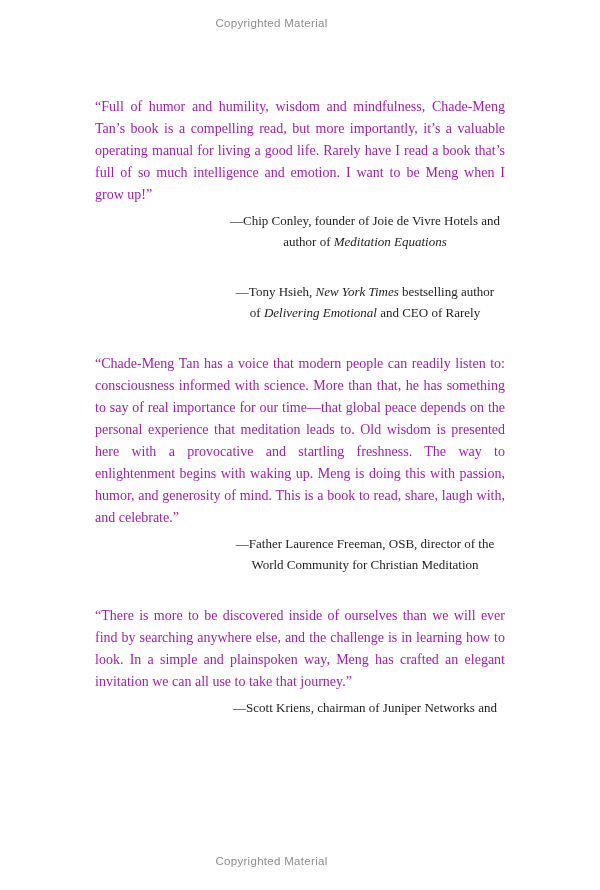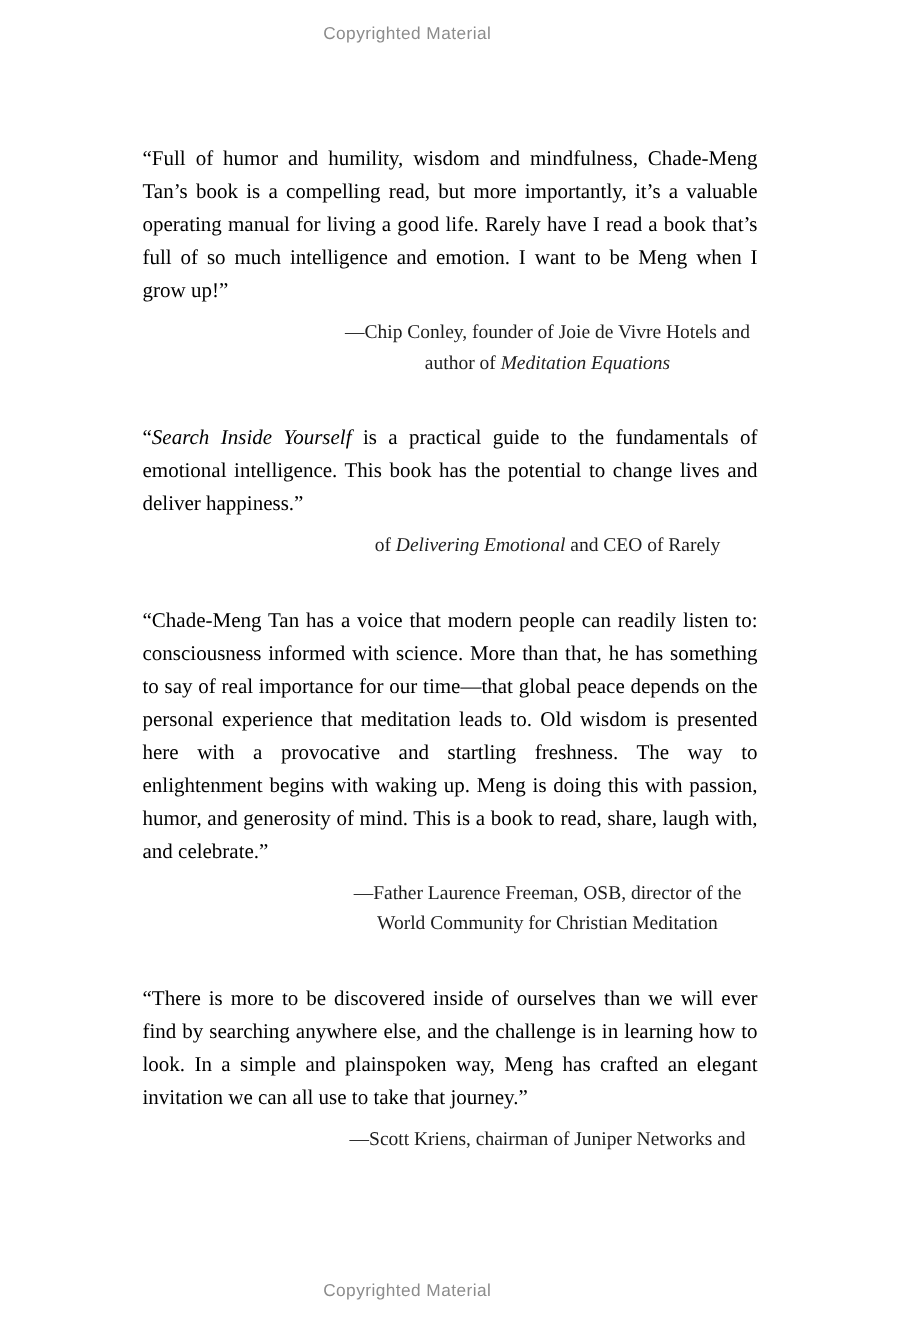--- a/index.html
+++ b/index.html
@@ -35,21 +35,21 @@
     width: 410px;
   }
   .quote-block {
     margin: 0 0 30px 0;
   }
   .quote-text {
     margin: 0;
     font-size: 14px;
     line-height: 22px;
     text-align: justify;
-    color: #000000;
+    color: #a21caf;
   }
   .attribution {
     margin-top: 5px;
     margin-left: 130px;
     text-align: center;
     font-size: 13px;
     line-height: 20.5px;
     color: #1d1d1d;
   }
   .attr-line { white-space: nowrap; }
@@ -66,22 +66,22 @@
 
     <section class="quote-block">
       <p class="quote-text"><span>“Full of humor and humility, wisdom and mindfulness, Chade-Meng Tan’s book is a compelling read, but more importantly, it’s a valuable operating manual for living a good life. Rarely have I read a book that’s full of so much intelligence and emotion. I want to be Meng when I grow up!”</span></p>
       <div class="attribution">
         <div class="attr-line"><span>—Chip Conley, founder of Joie de Vivre Hotels and</span></div>
         <div class="attr-line"><span>author of </span><i>Meditation Equations</i></div>
       </div>
     </section>
 
     <section class="quote-block">
-      <p class="quote-text"><span>“</span><i>Search Inside Yourself</i><span> is a practical guide to the fundamentals of emotional intelligence. This book has the potential to change lives and deliver happiness.”</span></p>
       <div class="attribution">
+        <div class="attr-line"><span>—Tony Hsieh, </span><i>New York Times</i><span> bestselling author</span></div>
         <div class="attr-line"><span>of </span><i>Delivering Emotional</i><span> and CEO of Rarely</span></div>
       </div>
     </section>
 
     <section class="quote-block">
       <p class="quote-text"><span>“Chade-Meng Tan has a voice that modern people can readily listen to: consciousness informed with science. More than that, he has something to say of real importance for our time—that global peace depends on the personal experience that meditation leads to. Old wisdom is presented here with a provocative and startling freshness. The way to enlightenment begins with waking up. Meng is doing this with passion, humor, and generosity of mind. This is a book to read, share, laugh with, and celebrate.”</span></p>
       <div class="attribution">
         <div class="attr-line"><span>—Father Laurence Freeman, OSB, director of the</span></div>
         <div class="attr-line"><span>World Community for Christian Meditation</span></div>
       </div>

